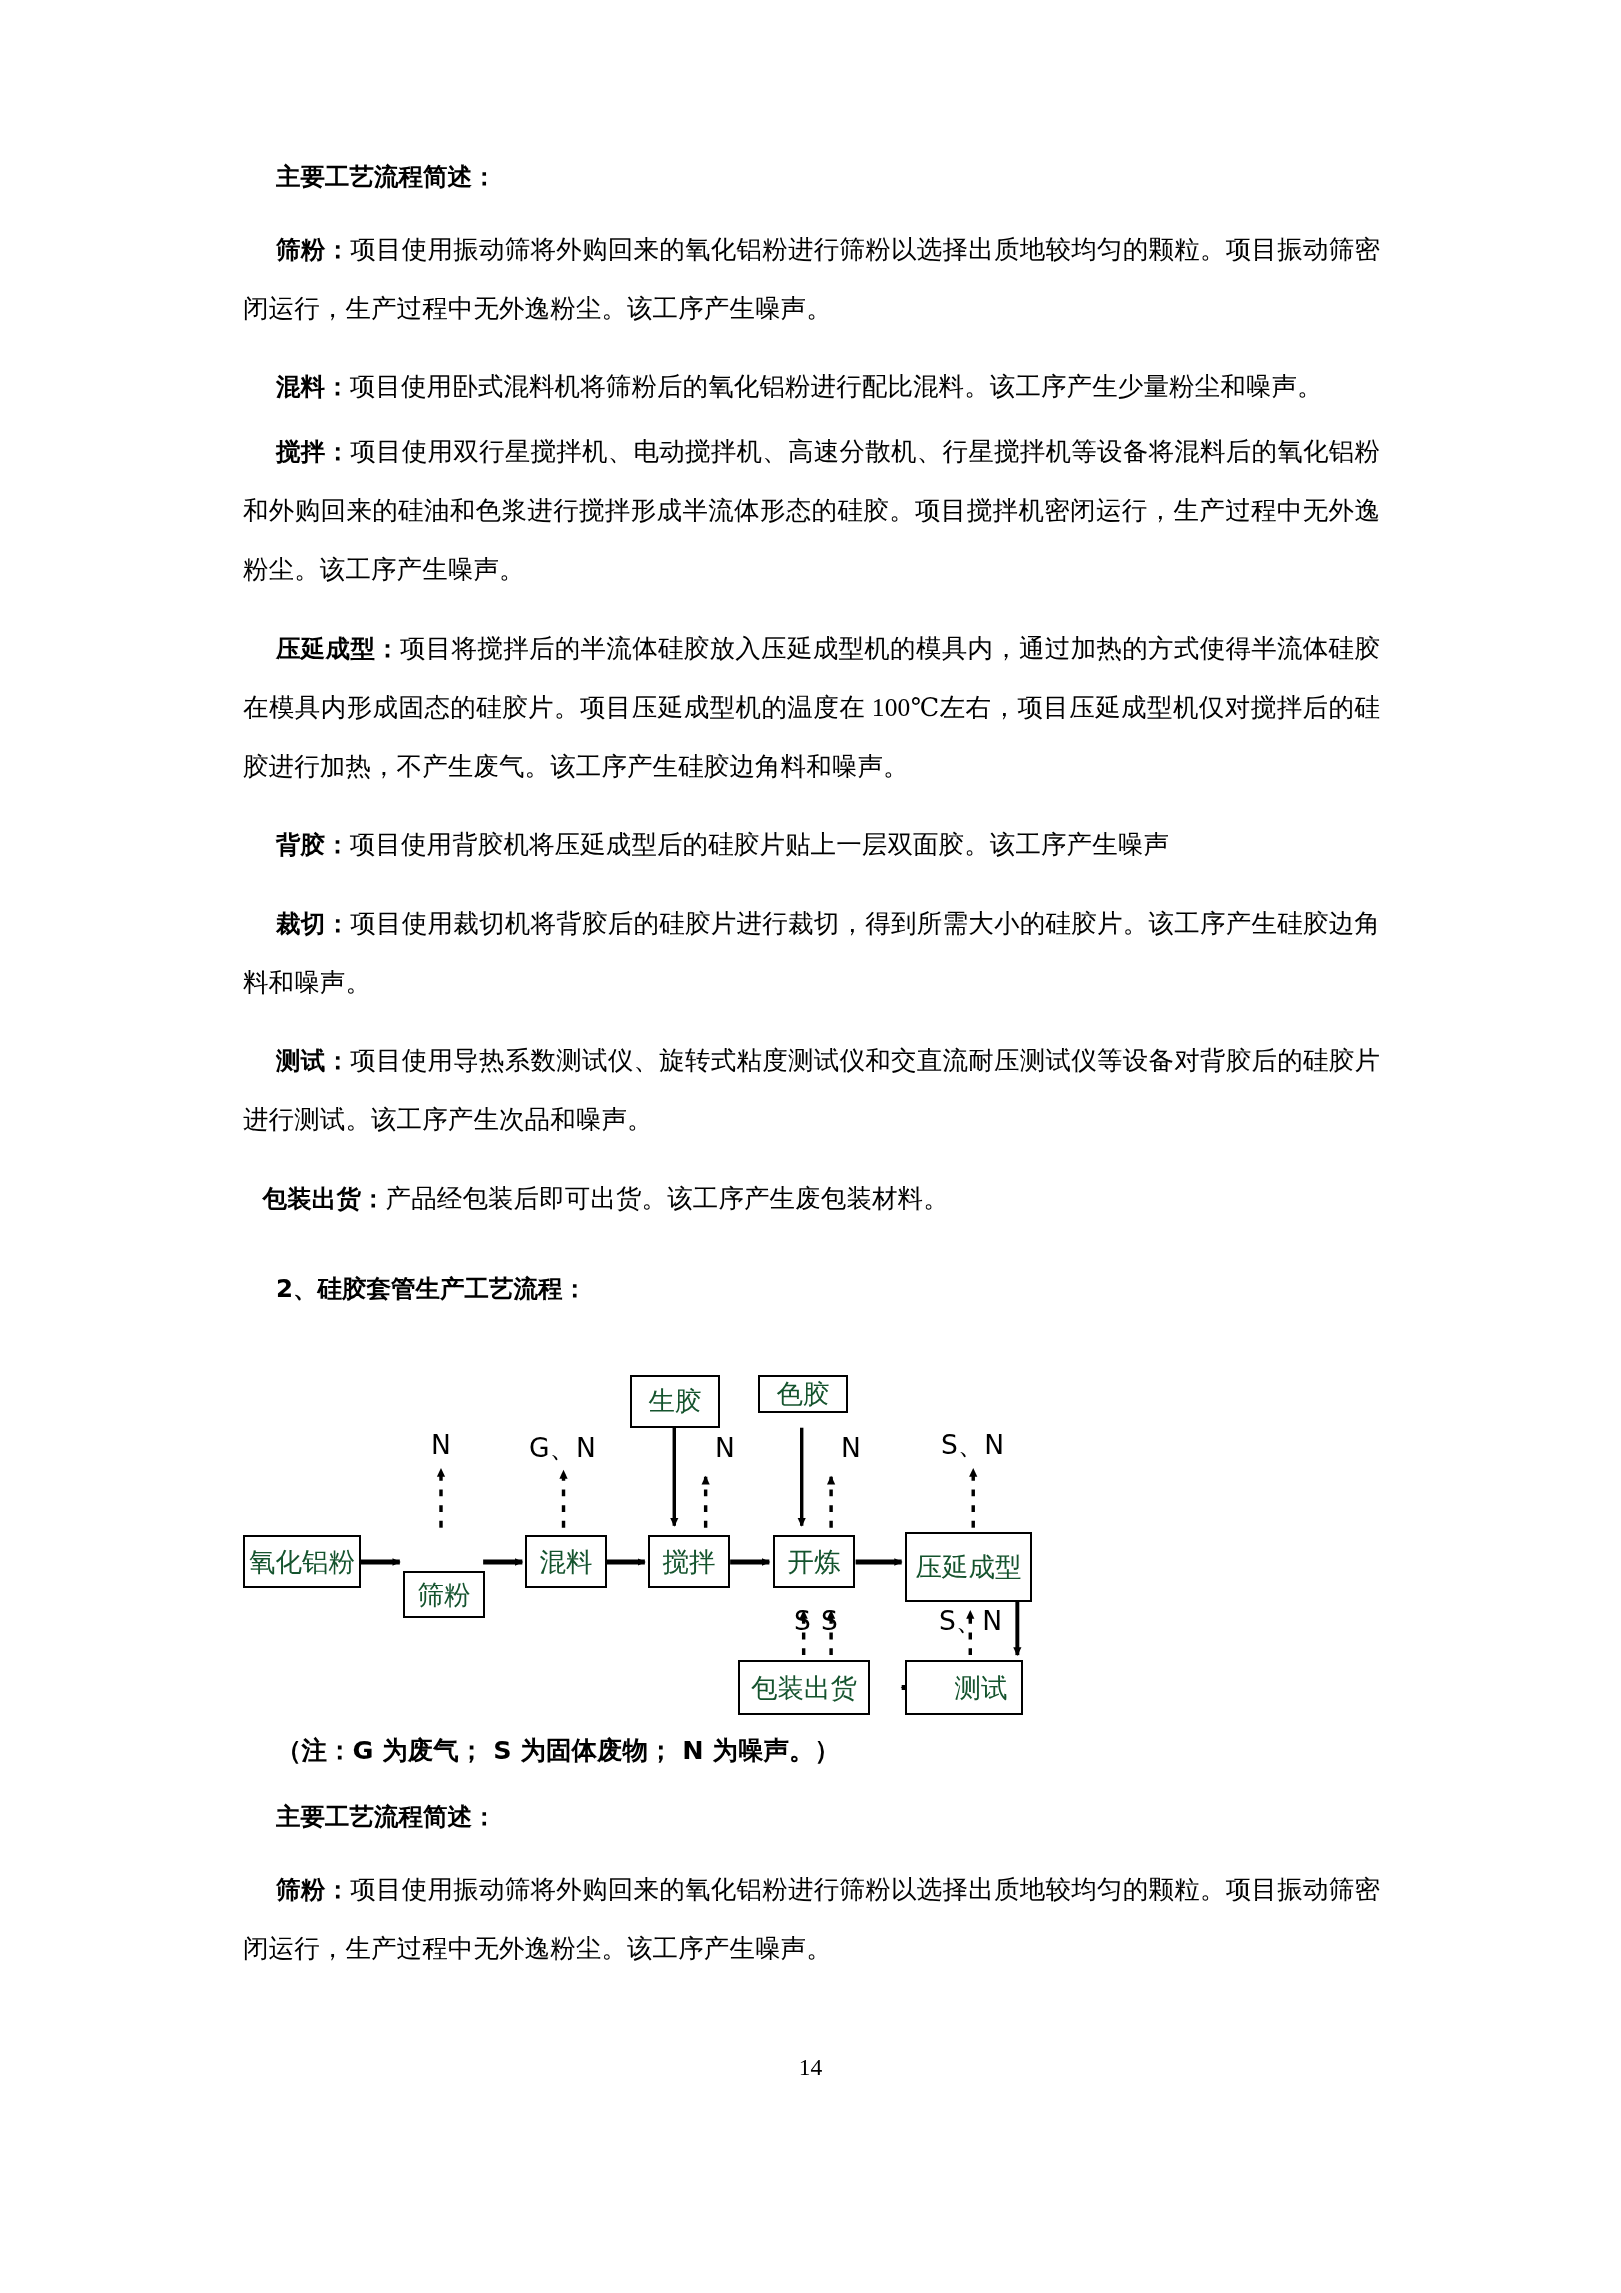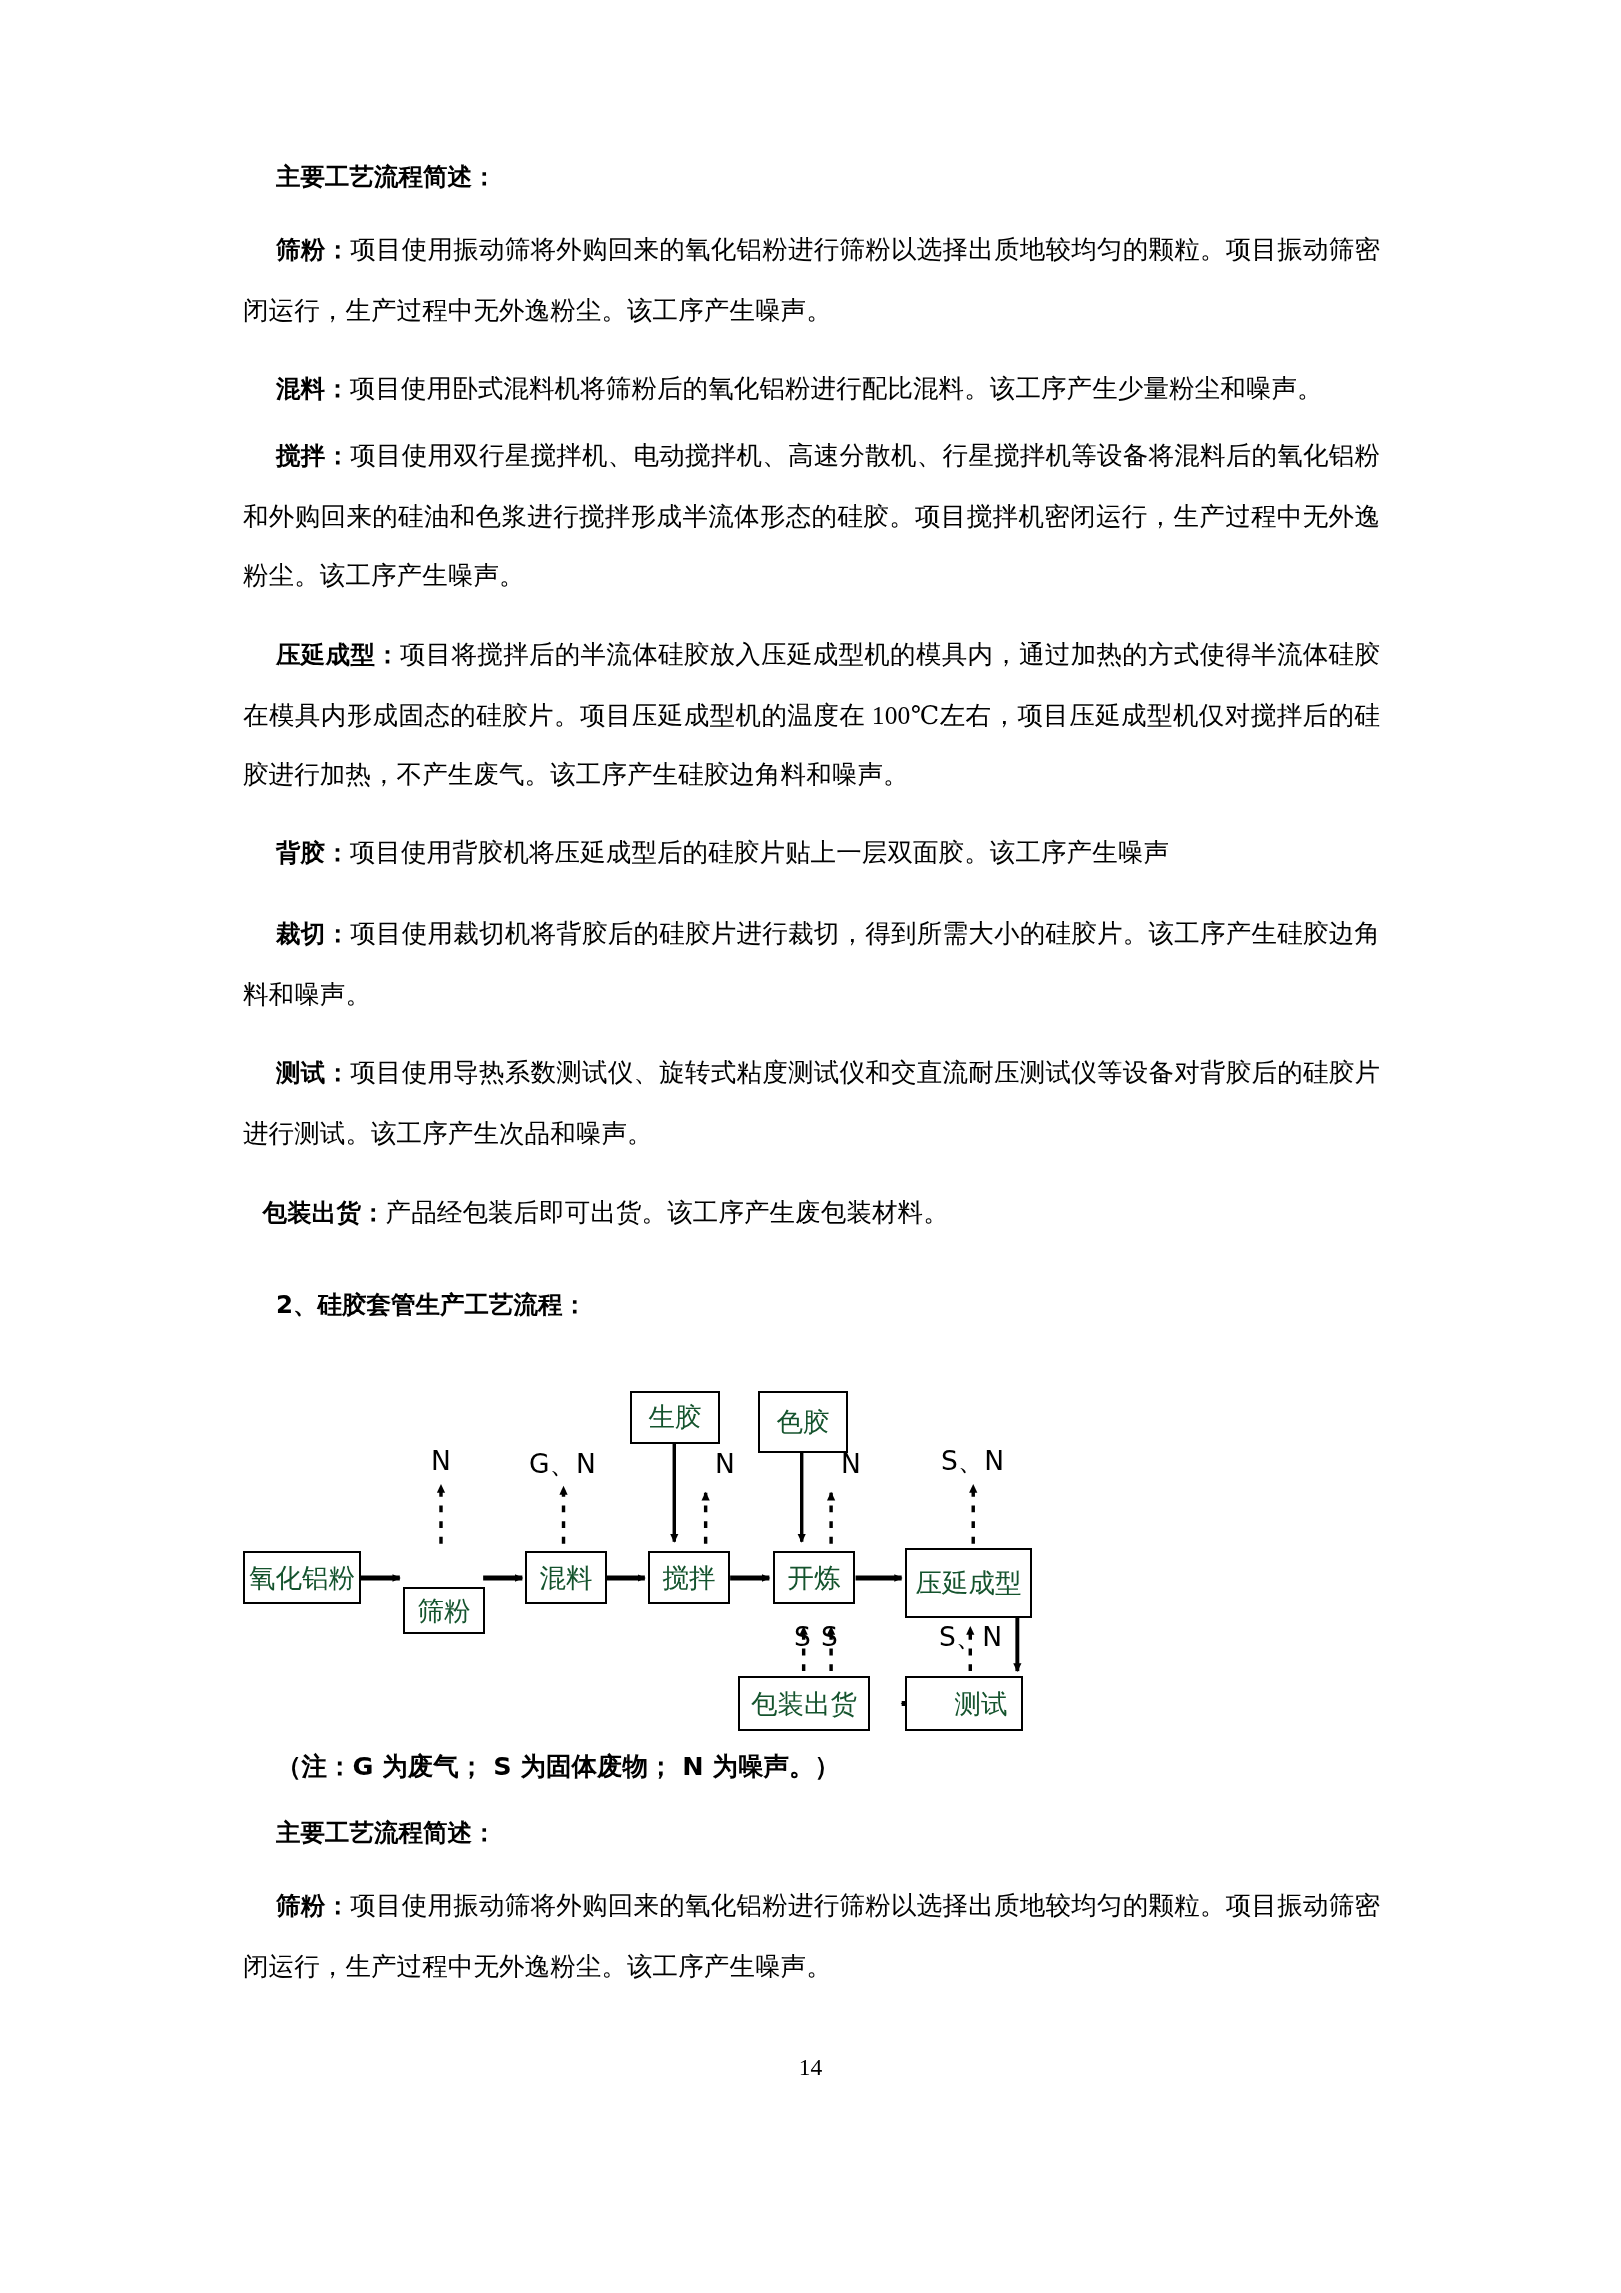--- a/index.html
+++ b/index.html
@@ -34,21 +34,21 @@
     line-height: 59px;
     text-align: justify;
     text-justify: inter-ideograph;
     margin: 0 0 5.9px 0;
     letter-spacing: 0.1px;
   }
   .para.indent { text-indent: 33px; }
   .para.indent-sm { text-indent: 19.6px; }
   .lead {
     font-weight: bold;
-    font-family: Liberation Mono, monospace;
+    font-family: Liberation Sans, sans-serif;
     font-size: 24.5px;
   }
   .heading {
     font-weight: bold;
     font-family: "DejaVu Sans", "Liberation Sans", sans-serif;
     font-size: 24.5px;
     line-height: 59px;
     margin: 0;
     text-indent: 33px;
   }
@@ -187,21 +187,21 @@
         </svg>
 
       <div class="fbox" style="left:0px; top:174px; width:118px; height:53px;">氧化铝粉</div>
       <div class="fbox" style="left:160px; top:174px; width:82px; height:47px;margin-top:36px;">筛粉</div>
       <div class="fbox" style="left:282px; top:174px; width:82px; height:53px;">混料</div>
       <div class="fbox" style="left:405px; top:174px; width:82px; height:53px;">搅拌</div>
       <div class="fbox" style="left:530px; top:174px; width:82px; height:53px;">开炼</div>
       <div class="fbox" style="left:662px; top:171px; width:127px; height:70px;">压延成型</div>
 
       <div class="fbox" style="left:387px; top:13.7px; width:90px; height:53px;">生胶</div>
-      <div class="fbox" style="left:515px; top:13.7px; width:90px; height:62px;">色胶</div>
+      <div class="fbox" style="left:515px; top:13.7px; width:90px; height:38px;">色胶</div>
 
       <div class="fbox" style="left:662px; top:299px; width:118px; height:55px;padding-left:34px;">测试</div>
       <div class="fbox" style="left:495px; top:299px; width:132px; height:55px;">包装出货</div>
 
       <span class="flabel" style="left:188px; top:71px;">N</span>
       <span class="flabel" style="left:286px; top:74px;">G、N</span>
       <span class="flabel" style="left:472px; top:74px;">N</span>
       <span class="flabel" style="left:598px; top:74px;">N</span>
       <span class="flabel" style="left:698px; top:71px;">S、N</span>
       <span class="flabel" style="left:578px; top:247px;">S</span>

